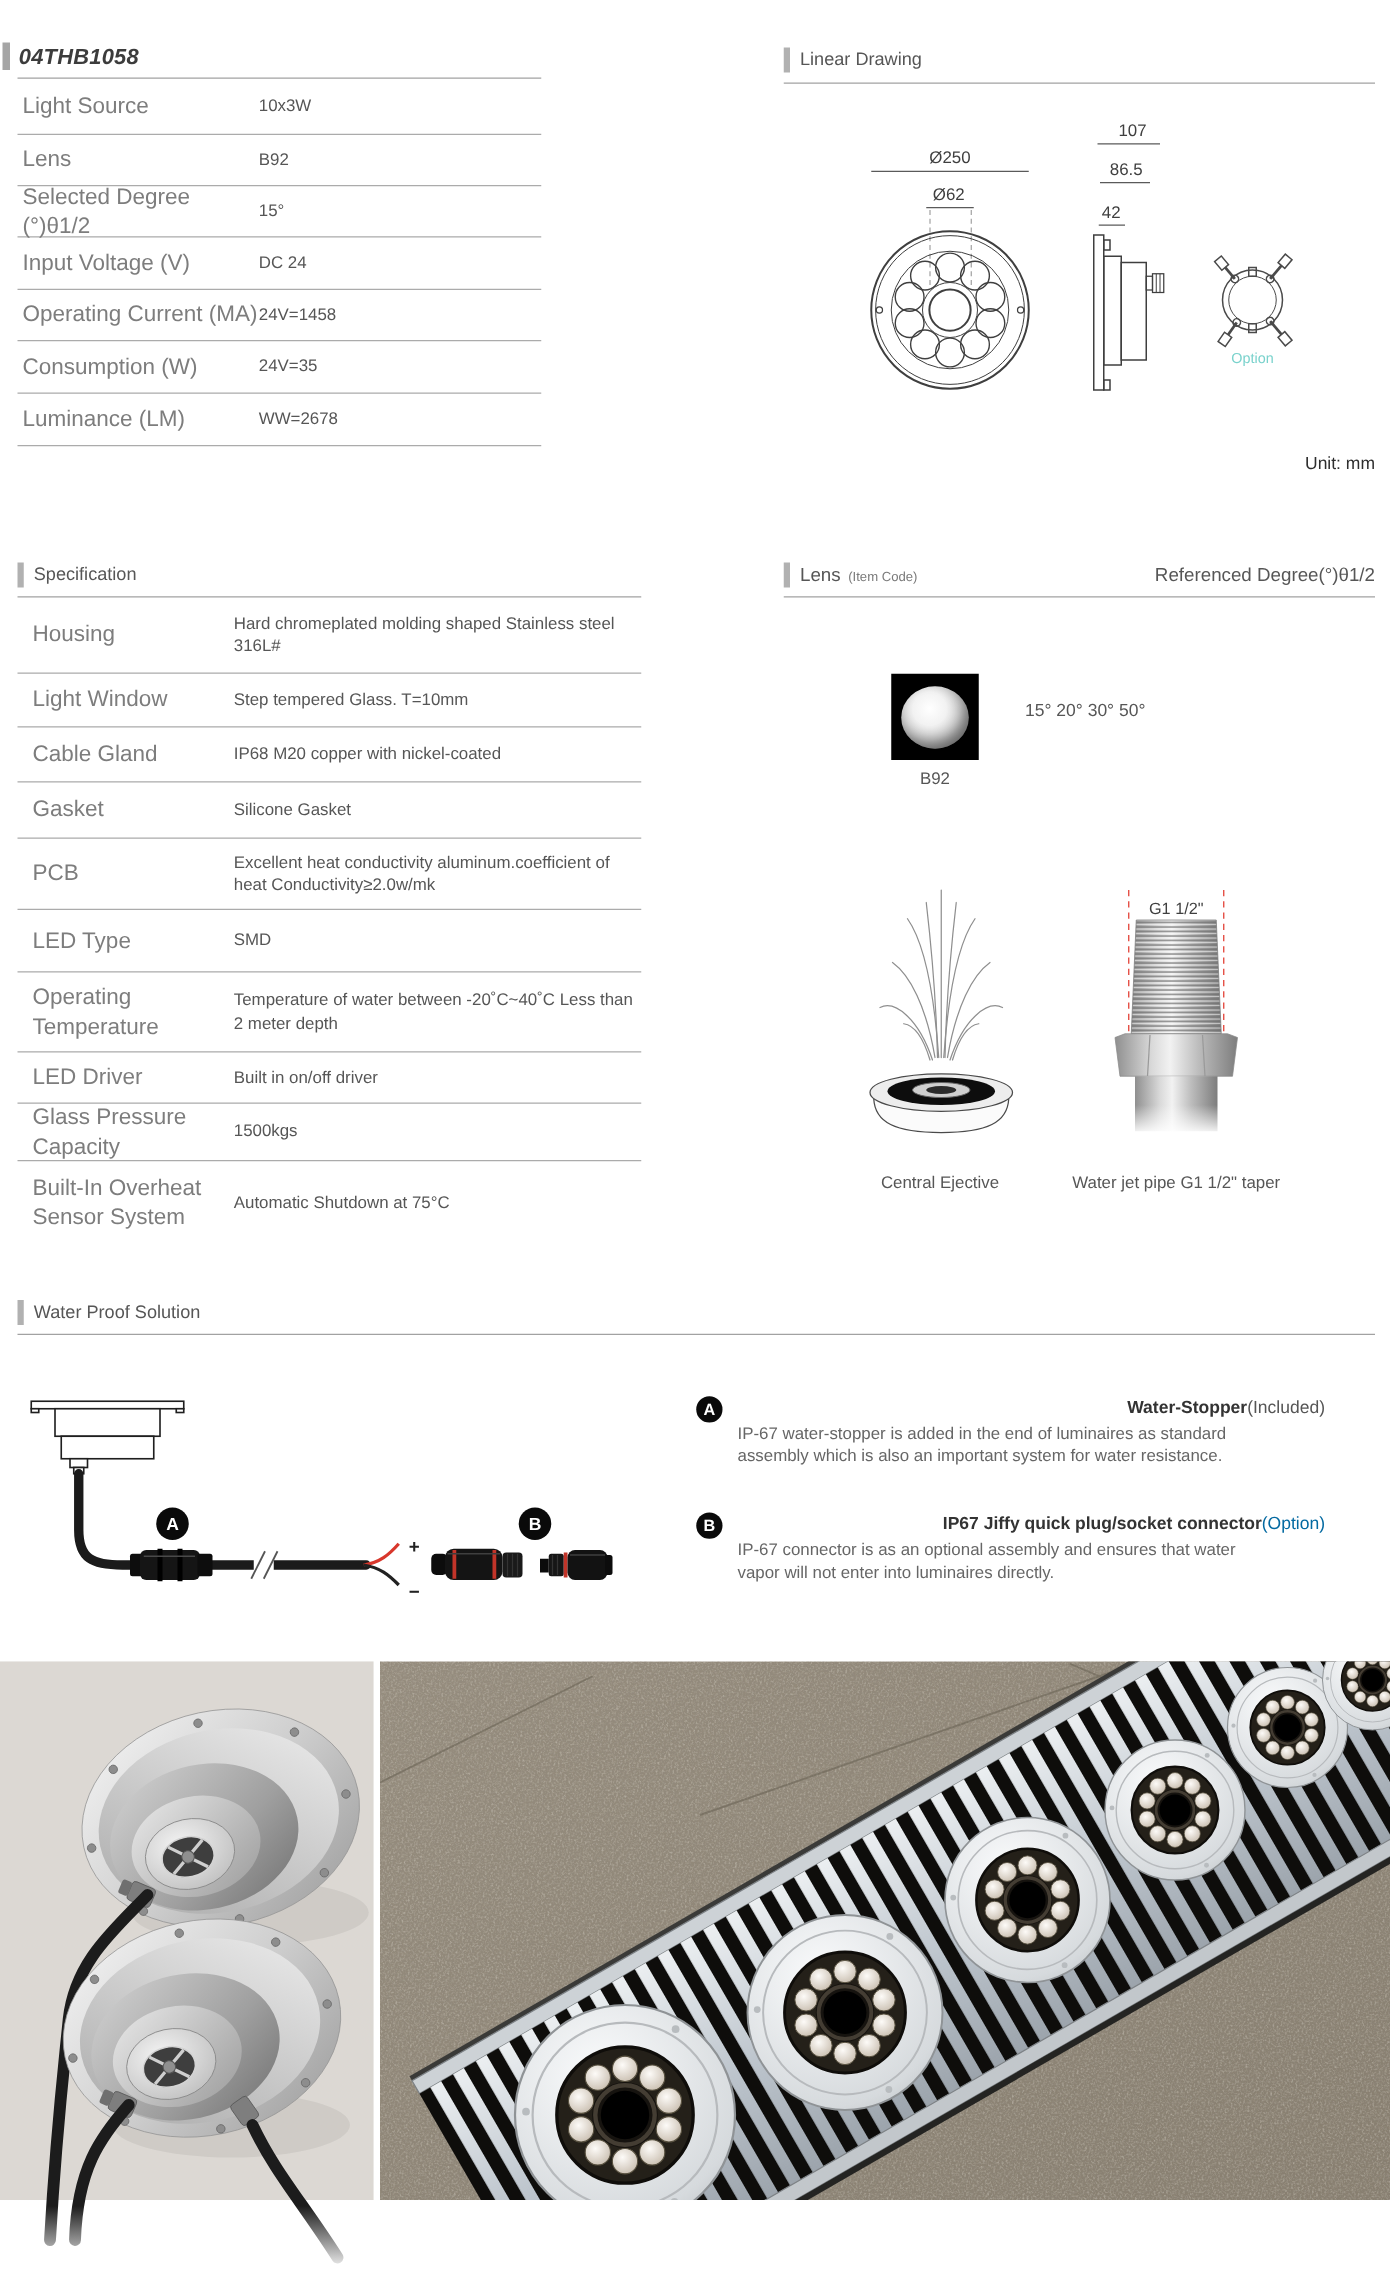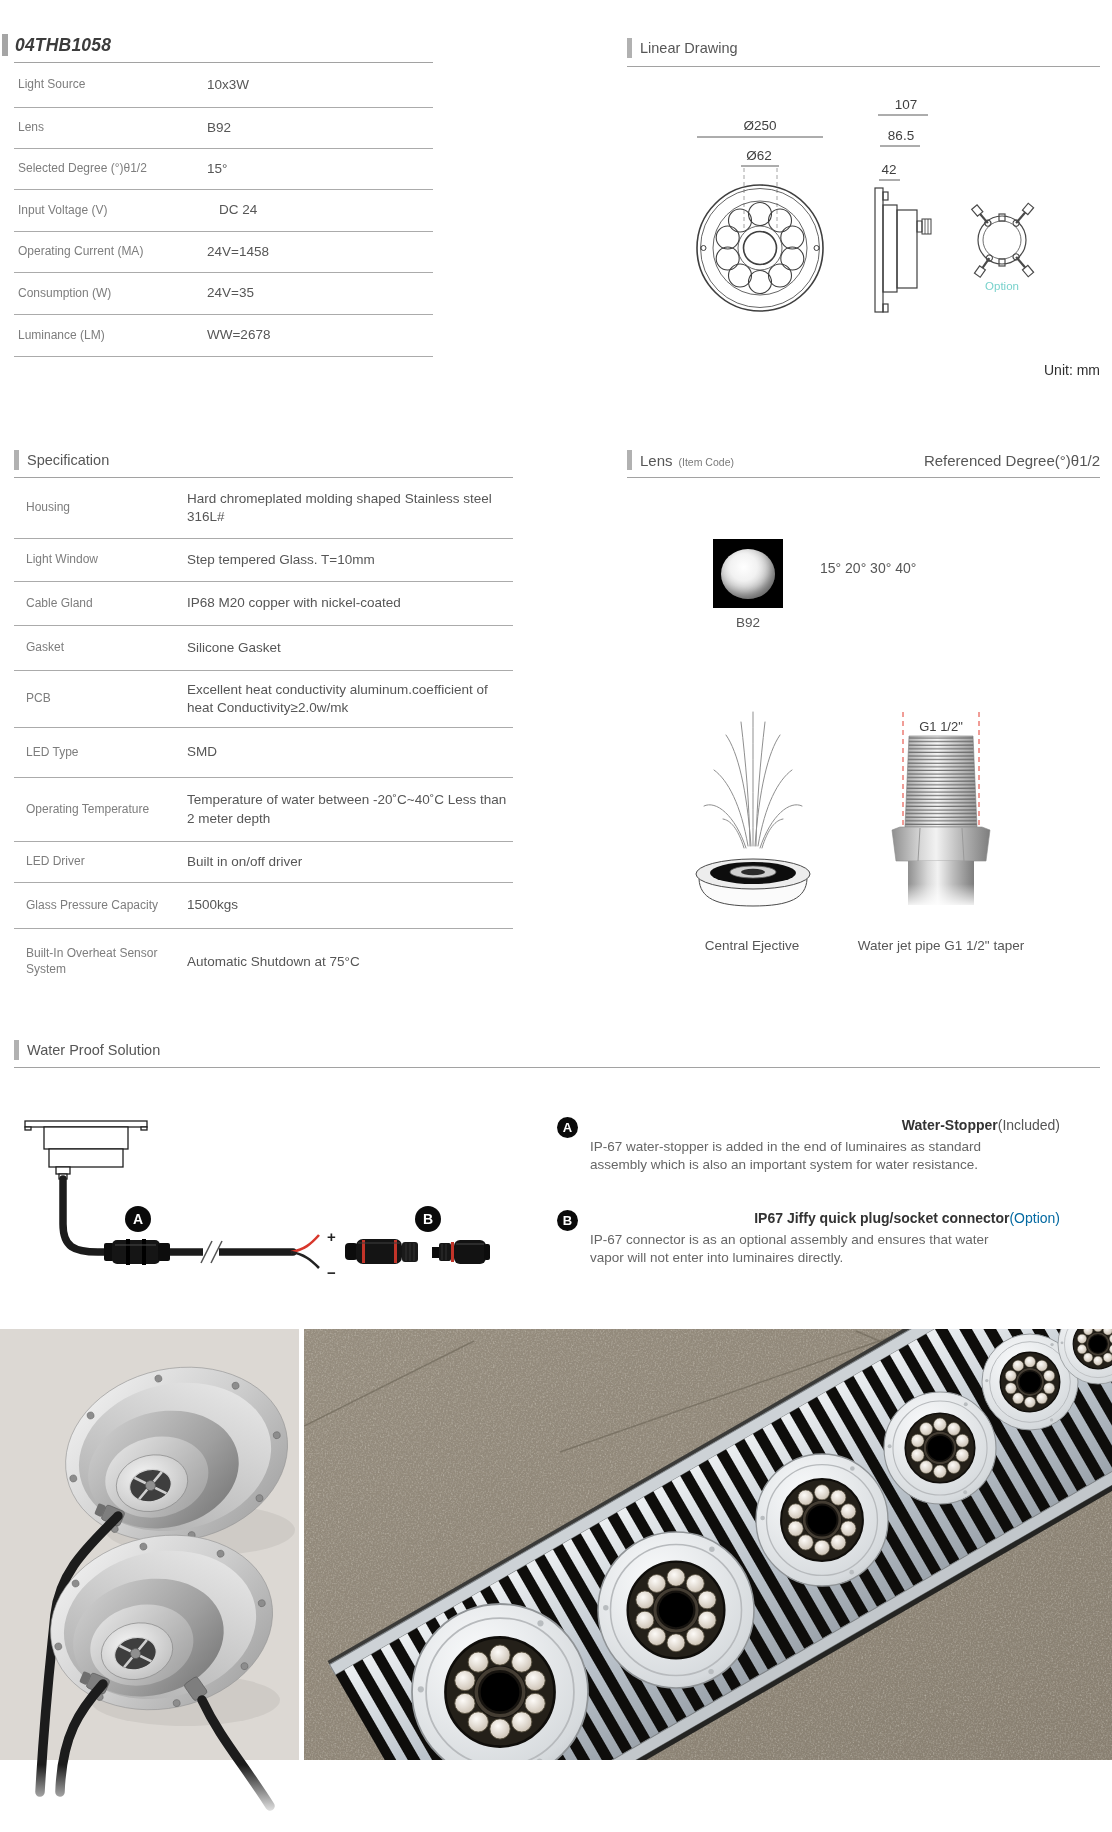--- a/index.html
+++ b/index.html
@@ -10,21 +10,21 @@
   .sec-head{display:flex;align-items:center;color:#565656;font-size:14.5px;}
   .sec-bar{width:5px;height:20px;background:#b1b1b1;margin-right:8px;flex:0 0 auto;}
   .prod-head{display:flex;align-items:center;}
   .prod-bar{width:6px;height:22px;background:#a5a5a5;margin-right:7px;}
   .prod-title{font-size:17.5px;font-weight:bold;color:#3c3c3c;letter-spacing:.2px;}
   .rule{position:absolute;height:1px;background:#a2a2a2;}
   
   .tbl{position:absolute;}
   .row{display:flex;align-items:center;border-bottom:1px solid #ababab;}
   .row.last{border-bottom:none;}
-  .lab{color:#7d7d7d;font-size:12px;line-height:1.3;}
+  .lab{color:#7d7d7d;font-size:18px;line-height:1.3;}
   .val{flex:1;color:#565656;font-size:13.5px;line-height:1.35;}
   .t1 .lab{flex:0 0 189px;padding-left:4px;}
   .t2 .lab{flex:0 0 161px;padding-left:12px;}
   .t2 .val{max-width:322px;}
   
   .lens-sub{font-size:10.5px;color:#7a7a7a;margin-left:6px;margin-top:3px;text-align:right;}
   .right-title{position:absolute;font-size:15px;color:#565656;text-align:right;}
   .unit{position:absolute;font-size:14px;color:#2e2e2e;text-align:right;}
   .lens-tile{position:absolute;background:#000;display:flex;align-items:center;justify-content:center;}
   .lens-ball{width:54px;height:50px;border-radius:50%;
@@ -58,21 +58,21 @@
       <div class="val">10x3W</div>
       </div>
     <div class="row" style="height:40px;">
       <div class="lab">Lens</div>
       <div class="val">B92</div>
       </div>
     <div class="row" style="height:40px;">
       <div class="lab">Selected Degree (°)θ1/2</div>
       <div class="val">15°</div>
       </div>
-    <div class="row" style="height:41px;gap:12px;">
+    <div class="row" style="height:41px;">
       <div class="lab">Input Voltage (V)</div>
       <div class="val">DC 24</div>
       </div>
     <div class="row" style="height:40px;">
       <div class="lab">Operating Current (MA)</div>
       <div class="val">24V=1458</div>
       </div>
     <div class="row" style="height:41px;">
       <div class="lab">Consumption (W)</div>
       <div class="val">24V=35</div>
@@ -225,21 +225,21 @@
     <div style="font-size:15px;">Lens</div>
     <div class="lens-sub">(Item Code)</div>
   </div>
   <div class="right-title" style="left:800px;top:452px;width:300px;">Referenced Degree(°)θ1/2</div>
   <div class="rule" style="left:627px;top:477px;width:473px;"></div>
 
   <div class="lens-tile" style="left:713px;top:539px;width:70px;height:69px;">
     <div class="lens-ball"></div>
   </div>
   <div class="caption" style="left:713px;top:615px;width:70px;">B92</div>
-  <div class="degrees" style="left:820px;top:560px;">15° 20° 30° 40°</div>
+  <div class="degrees" style="left:820px;top:560px;">15° 20° 30° 50°</div>
 
   <svg class="abs" style="left:600px;top:690px;" width="512" height="270" viewBox="600 690 512 270">
     <defs>
       <linearGradient id="metalH" x1="0" y1="0" x2="1" y2="0">
         <stop offset="0" stop-color="#8f8f8f"></stop>
           <stop offset="0.3" stop-color="#d9d9d9"></stop>
         <stop offset="0.45" stop-color="#f2f2f2"></stop>
           <stop offset="0.68" stop-color="#bdbdbd"></stop>
         <stop offset="1" stop-color="#7d7d7d"></stop>
       </linearGradient>

